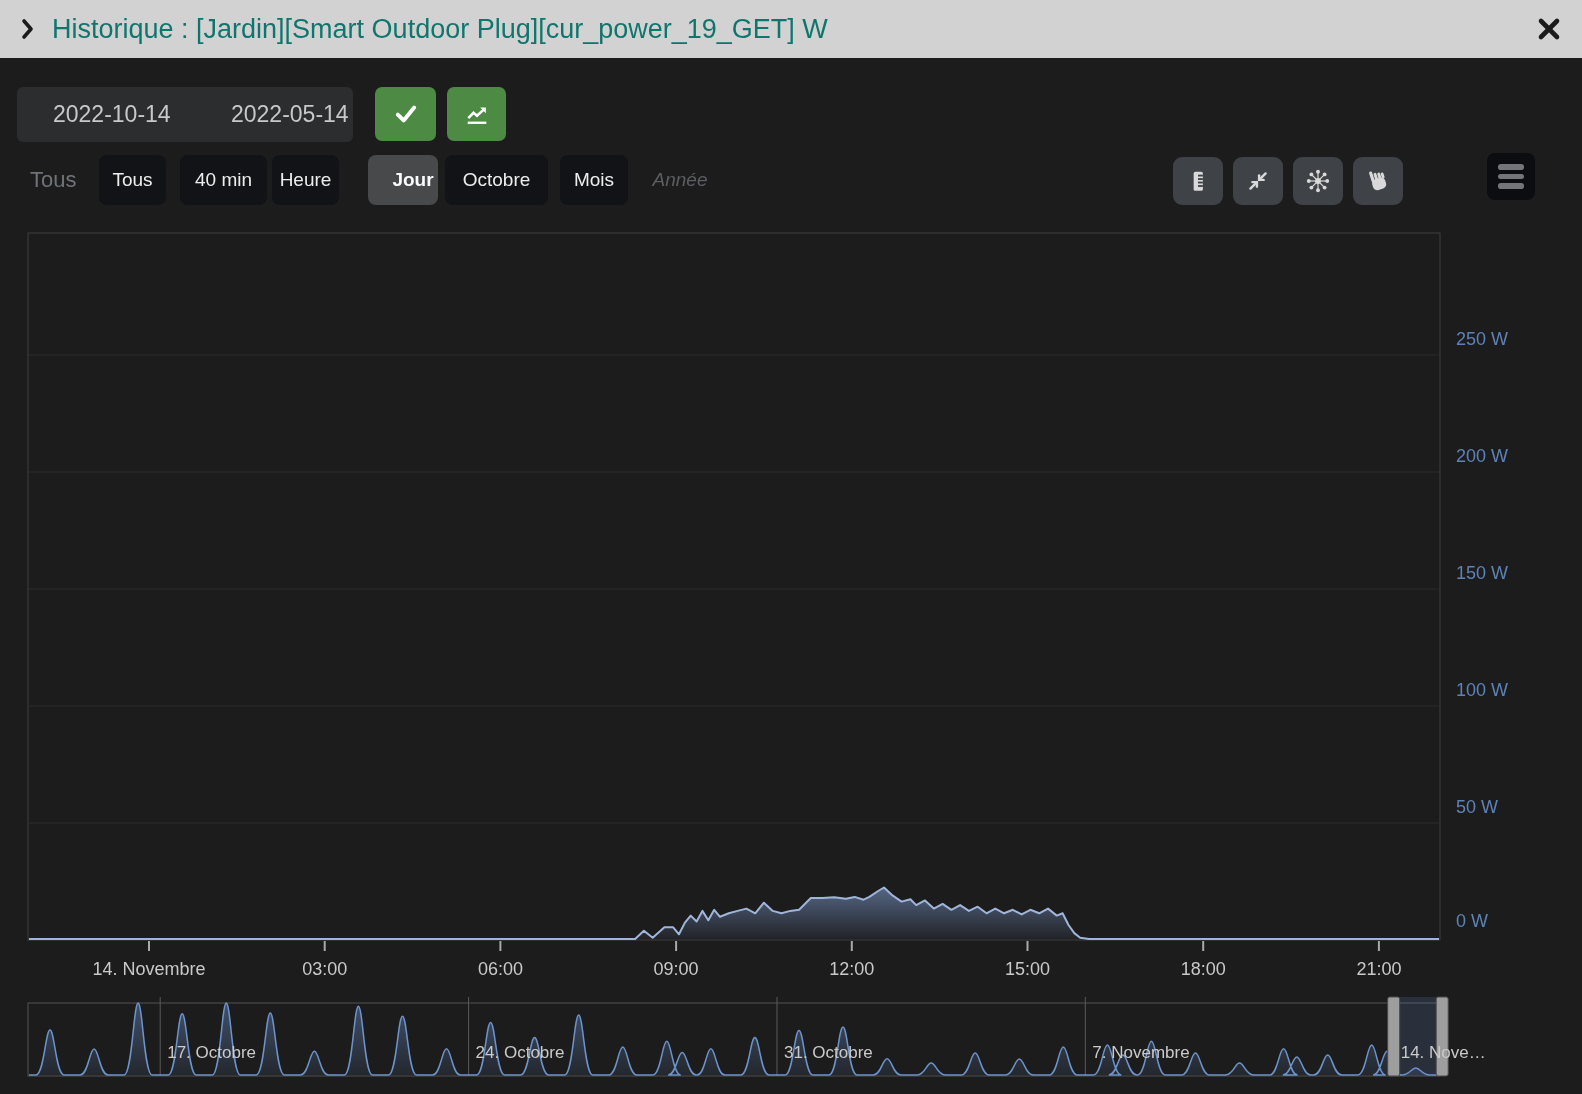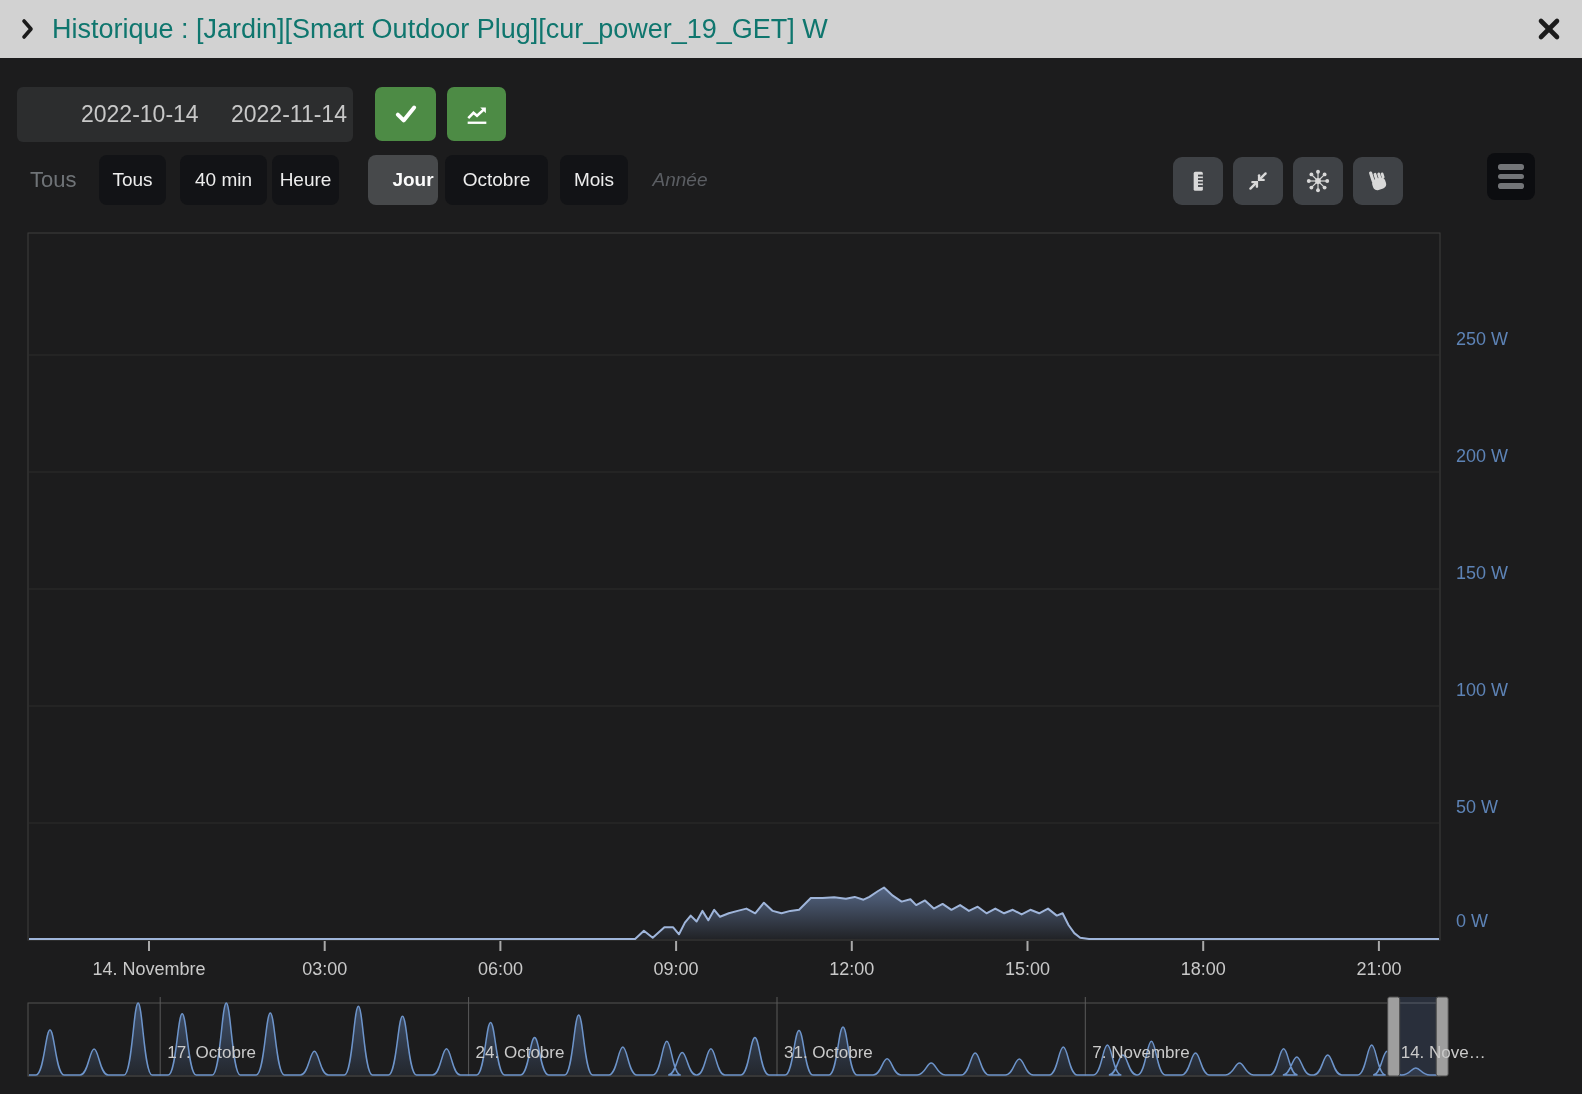--- a/index.html
+++ b/index.html
@@ -7,21 +7,21 @@
        font-family:"Liberation Sans",sans-serif;-webkit-font-smoothing:antialiased;}
   
   .header{position:absolute;left:0;top:0;width:1582px;height:58px;background:#d2d2d2;
           display:flex;align-items:center;}
   .header .chevron{margin-left:14px;width:30px;height:30px;flex:0 0 auto;cursor:pointer;}
   .header .title{margin-left:8px;font-size:27px;font-weight:500;color:#0f766e;white-space:nowrap;}
   .header .close{position:absolute;right:18px;top:14px;width:30px;height:30px;cursor:pointer;}
   
   .date-box{position:absolute;left:17px;top:87px;width:336px;height:55px;background:#2c2d2e;border-radius:6px;}
   .date-val{position:absolute;top:0;height:55px;line-height:55px;font-size:23px;color:#c8c8c8;cursor:text;}
-  #date-start{left:36px;margin-left:28px;}
+  #date-start{left:36px;}
   #date-end{left:214px;}
   .green-btn{position:absolute;top:87px;height:54px;background:#4d8b45;border-radius:7px;border:none;
              display:flex;align-items:center;justify-content:center;cursor:pointer;padding:0;}
   #btn-confirm{left:375px;width:61px;}
   #btn-graph{left:447px;width:59px;}
   
   .zoom-label{position:absolute;left:30px;top:155px;height:50px;line-height:50px;font-size:22px;color:#6f7377;}
   .rbtn{position:absolute;top:155px;height:50px;background:#121316;border-radius:8px;border:none;
         color:#ededed;font-size:19px;font-family:inherit;display:flex;align-items:center;justify-content:center;
         cursor:pointer;padding:0;}
@@ -116,21 +116,21 @@
     </svg>
     <div class="title">Historique : [Jardin][Smart Outdoor Plug][cur_power_19_GET] W</div>
     <svg class="close" viewBox="0 0 30 30">
       <line x1="7" y1="7" x2="23" y2="23" stroke="#1b1b1b" stroke-width="4.6" stroke-linecap="round"></line>
       <line x1="23" y1="7" x2="7" y2="23" stroke="#1b1b1b" stroke-width="4.6" stroke-linecap="round"></line>
     </svg>
   </div>
 
   <div class="date-box">
     <div class="date-val" id="date-start">2022-10-14</div>
-    <div class="date-val" id="date-end">2022-11-14</div>
+    <div class="date-val" id="date-end">2022-05-14</div>
   </div>
   <button class="green-btn" id="btn-confirm">
     <svg width="28" height="28" viewBox="0 0 24 24">
       <path d="M5 12.5 L10 17.5 L19 6.5" fill="none" stroke="#ffffff" stroke-width="3.4" stroke-linecap="round" stroke-linejoin="round"></path>
     </svg>
   </button>
   <button class="green-btn" id="btn-graph">
     <svg width="28" height="28" viewBox="0 0 24 24">
       <line x1="4" y1="19.5" x2="20" y2="19.5" stroke="#ffffff" stroke-width="2"></line>
       <polyline points="4.5,15.5 9,11 12,13.5 18,8" fill="none" stroke="#ffffff" stroke-width="2.2"></polyline>

